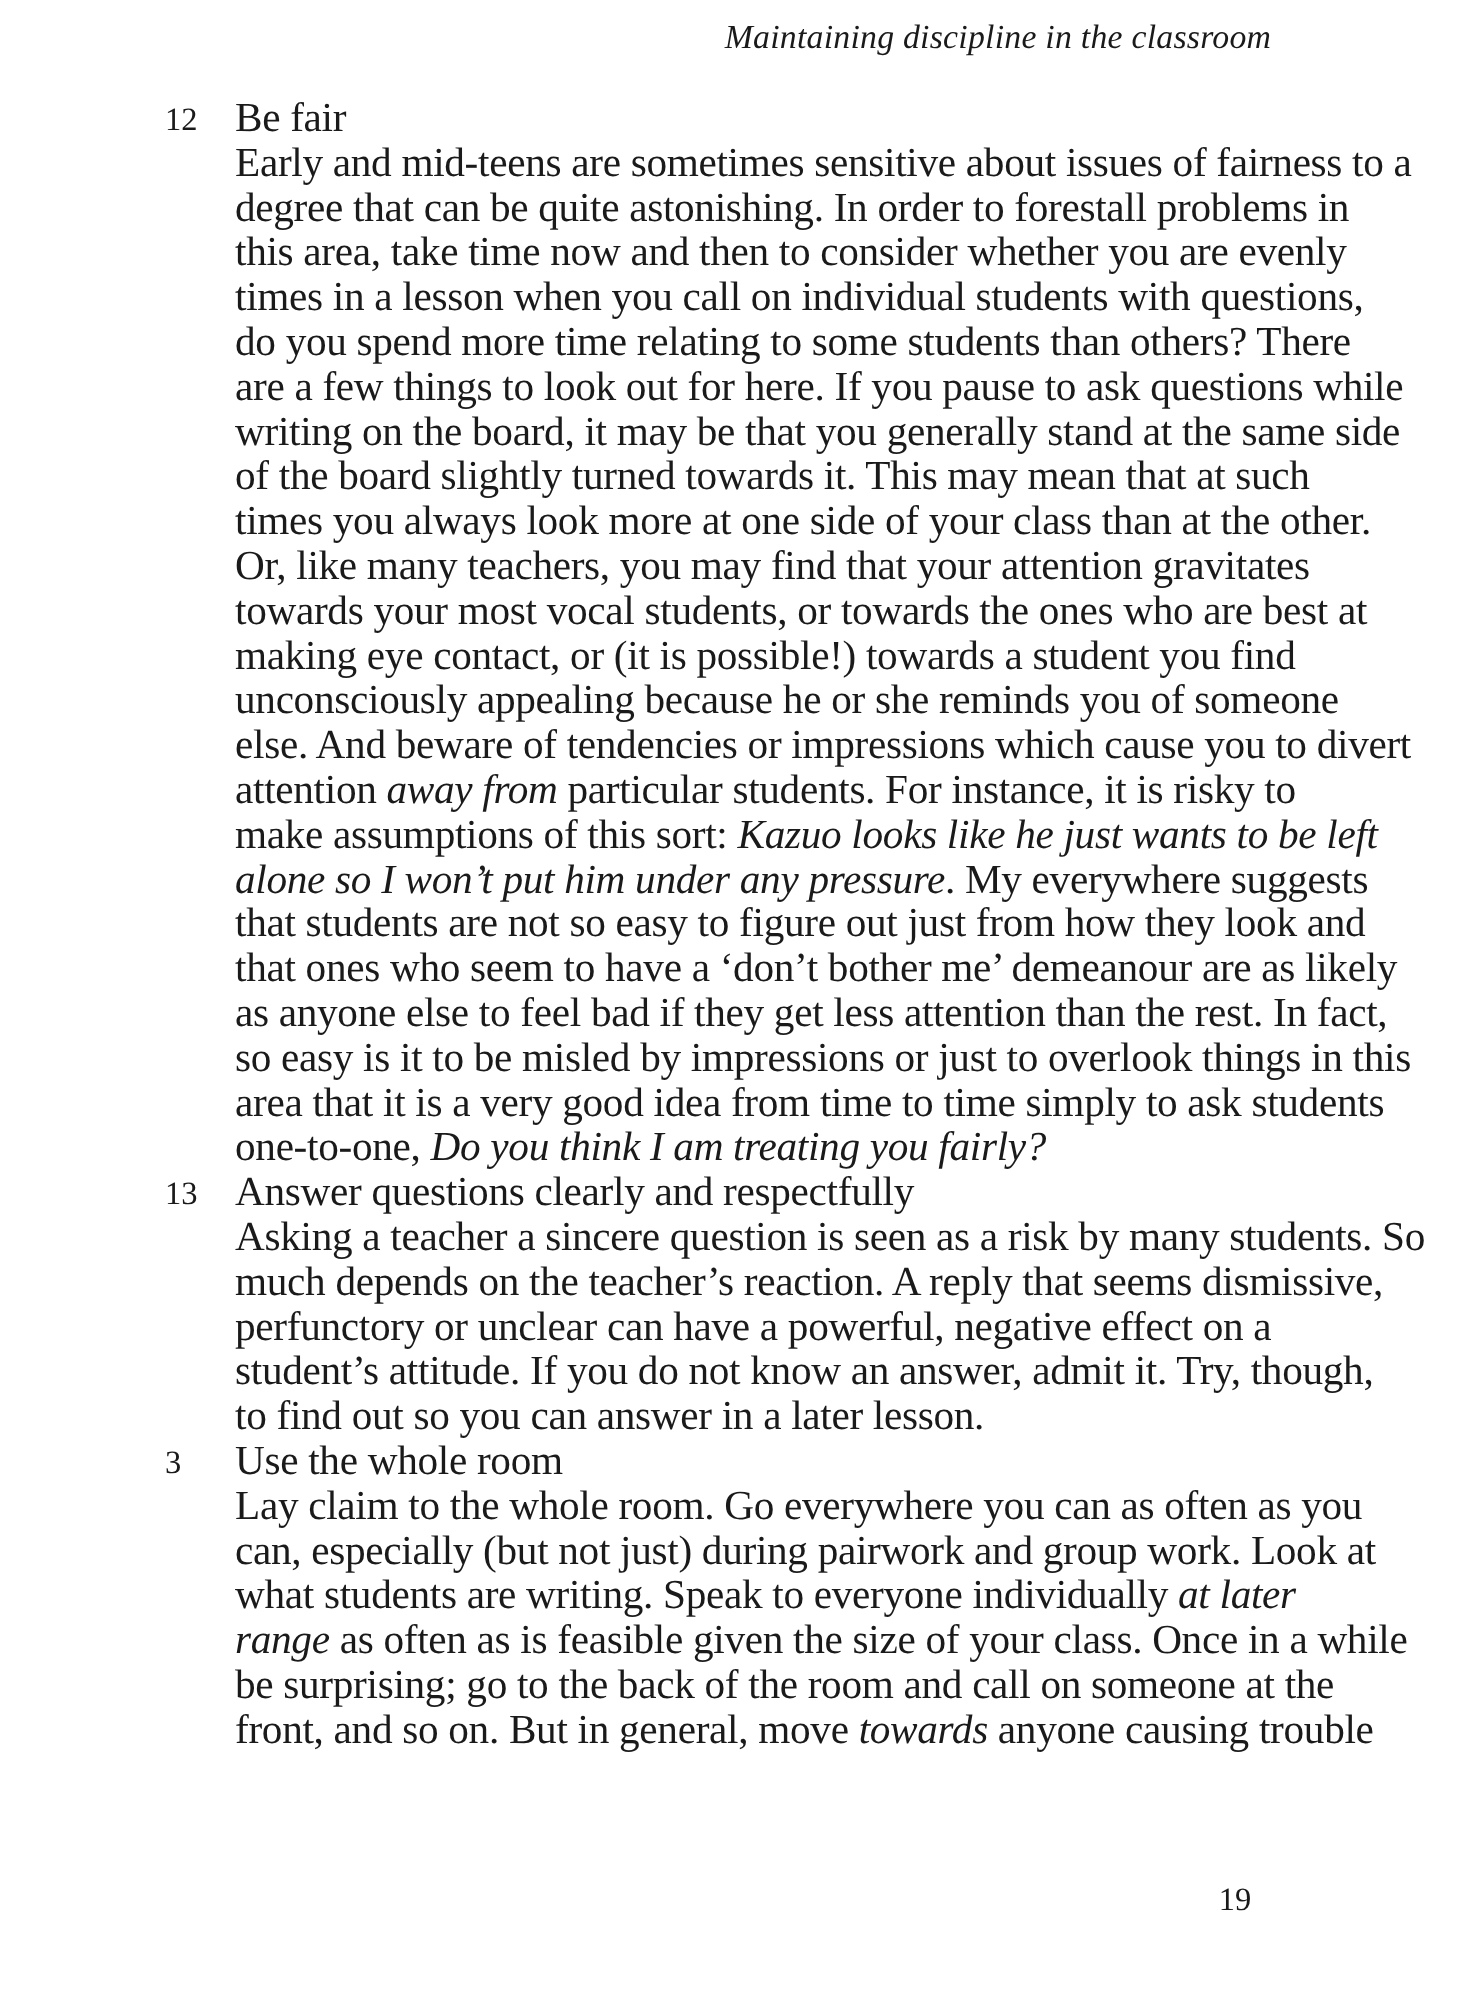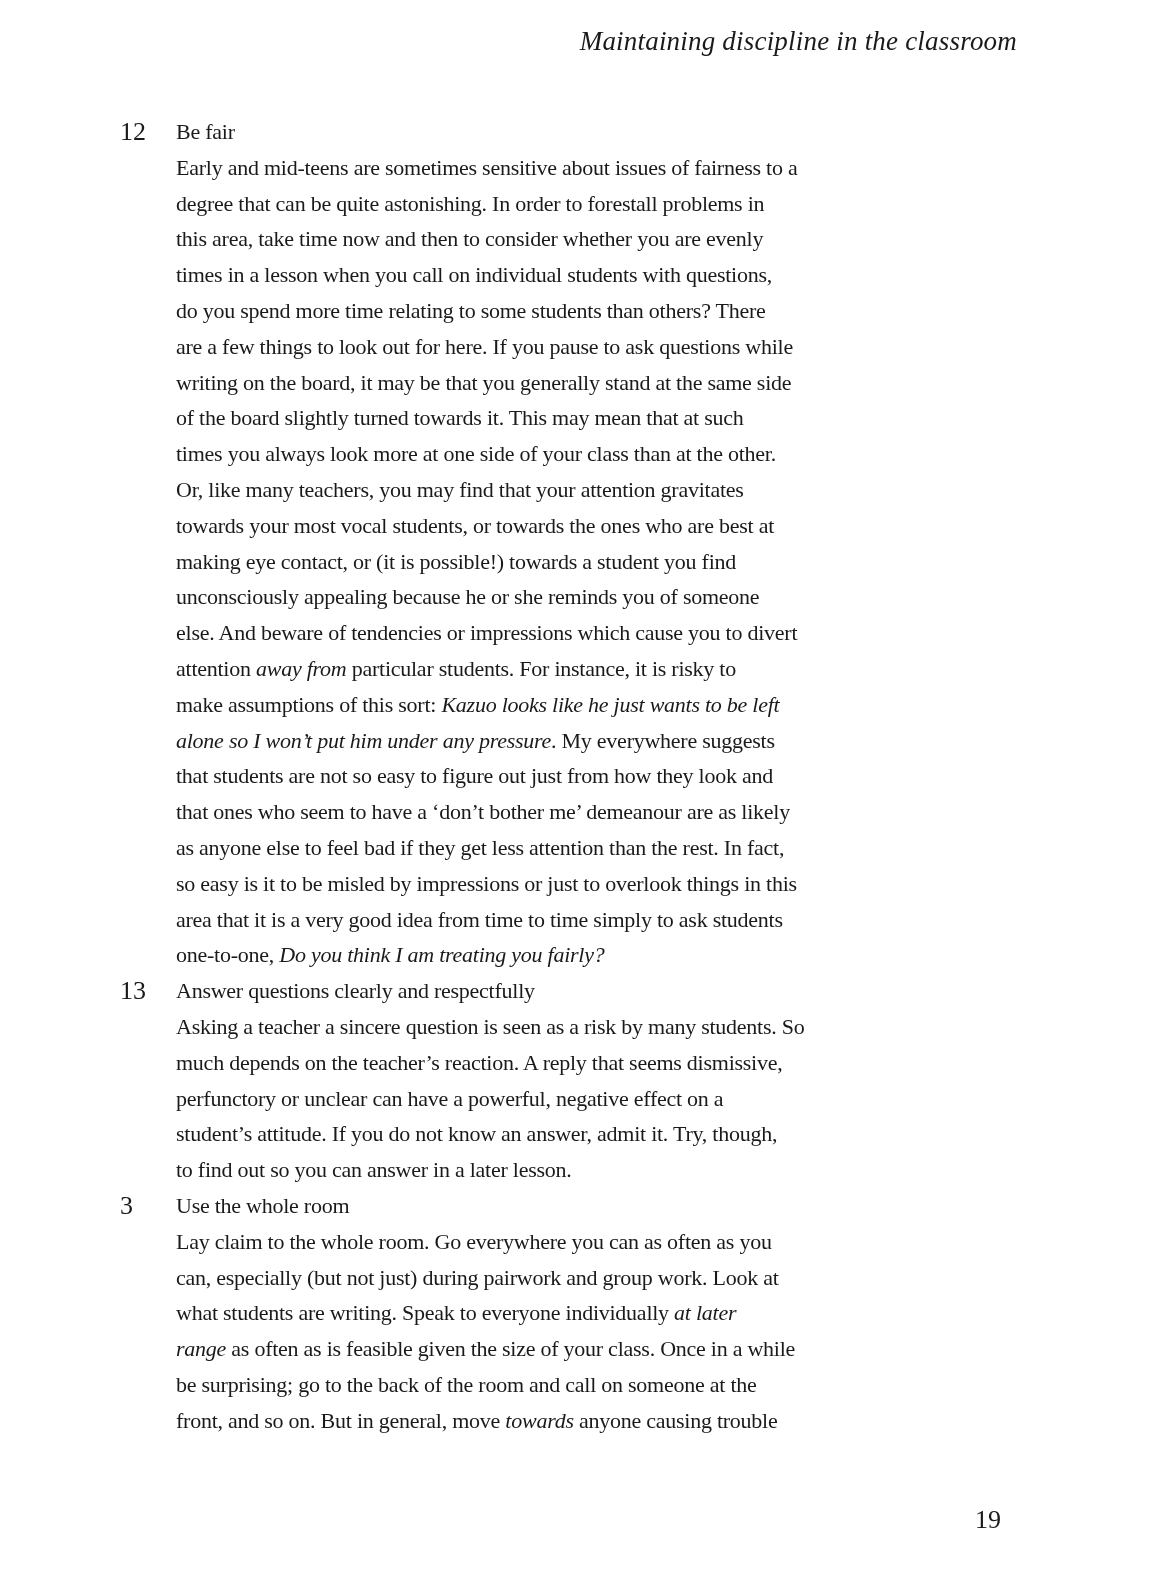--- a/index.html
+++ b/index.html
@@ -1,24 +1,24 @@
 <!DOCTYPE html>
 <html><head>
 <meta charset="utf-8">
 <style>
   html, body { margin: 0; padding: 0; background: #ffffff; }
   body { width: 1169px; height: 1591px; position: relative; overflow: hidden;
          font-family: "Liberation Serif", "DejaVu Serif", serif; color: #1a1a1a; }
   .running-head { position: absolute; top: 14px; right: 152px; font-style: italic;
-                  font-size: 27px; letter-spacing: 0.2px; margin-top: 12px; }
-  .content { position: absolute; top: 78px; left: 120px; width: 900px; margin-top: 36px; }
+                  font-size: 27px; letter-spacing: 0.2px; }
+  .content { position: absolute; top: 78px; left: 132px; width: 900px; }
   .item { display: flex; }
   .num { width: 56px; flex: 0 0 56px; font-size: 26px; line-height: 35.8px; }
   .body { flex: 1; }
-  .line { font-size: 22px; line-height: 35.8px; white-space: nowrap; letter-spacing: -0.25px; }
+  .line { font-size: 33px; line-height: 35.8px; white-space: nowrap; letter-spacing: -0.25px; }
   .line em { }
   .page-number { position: absolute; top: 1505px; right: 168px; font-size: 26px; }
 </style>
 </head>
 <body>
 
 <div class="running-head">Maintaining discipline in the classroom</div>
 
 <div class="content" id="content">
     <div class="item">

